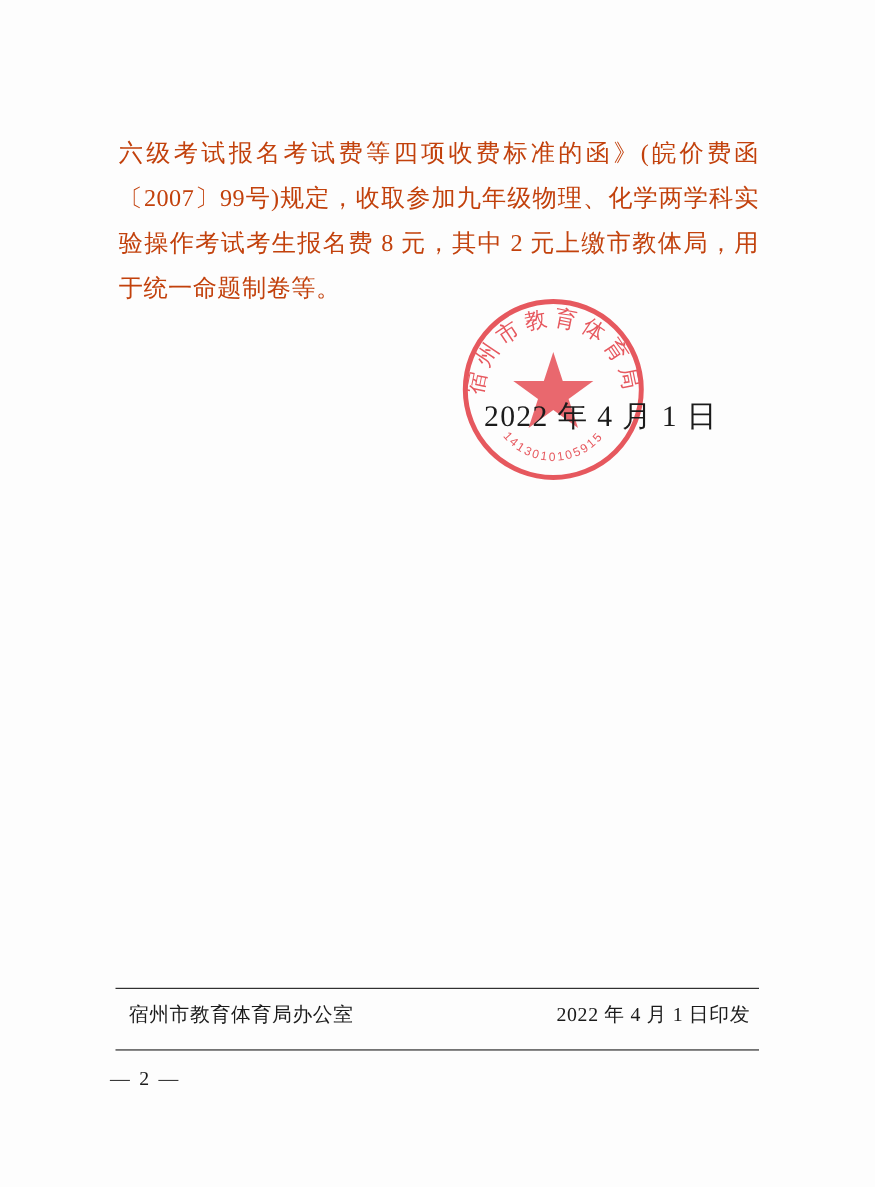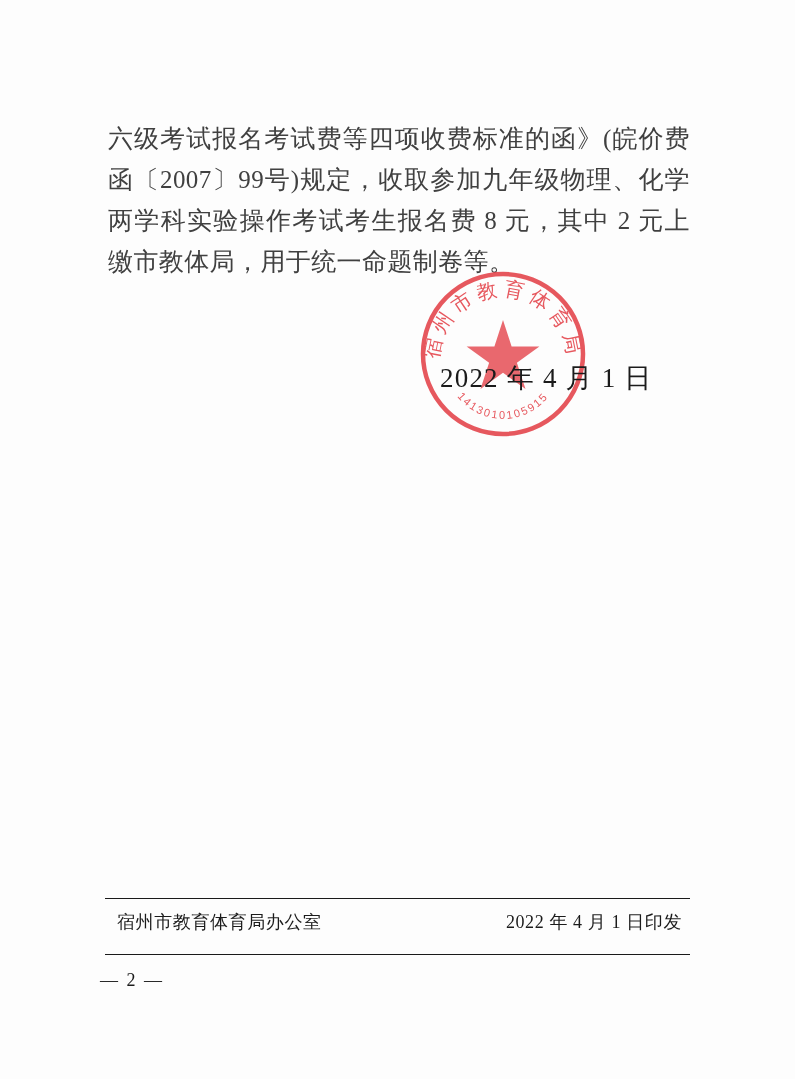--- a/index.html
+++ b/index.html
@@ -21,24 +21,24 @@
     inset: 0;
     background: #fdfdfd;
   }
 
   
   .body-text {
     position: absolute;
     left: 108px;
     top: 118px;
     width: 582px;
-    font-size: 25px;
+    font-size: 22px;
     line-height: 41px;
     letter-spacing: 0.4px;
-    color: #404040;
+    color: #c2410c;
     text-align: justify;
   }
   .body-text p {
     margin: 0;
   }
 
   
   .date-line {
     position: absolute;
     left: 440px;

